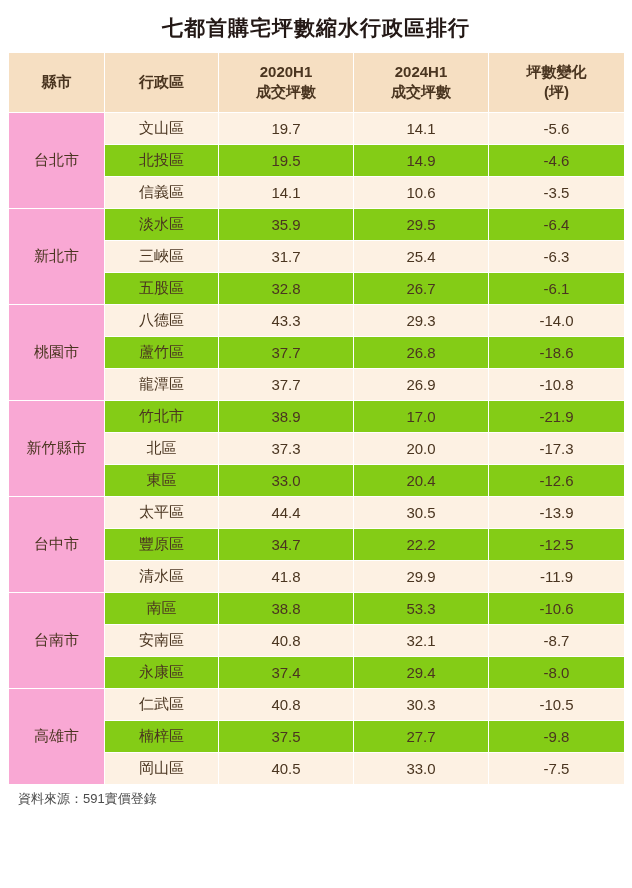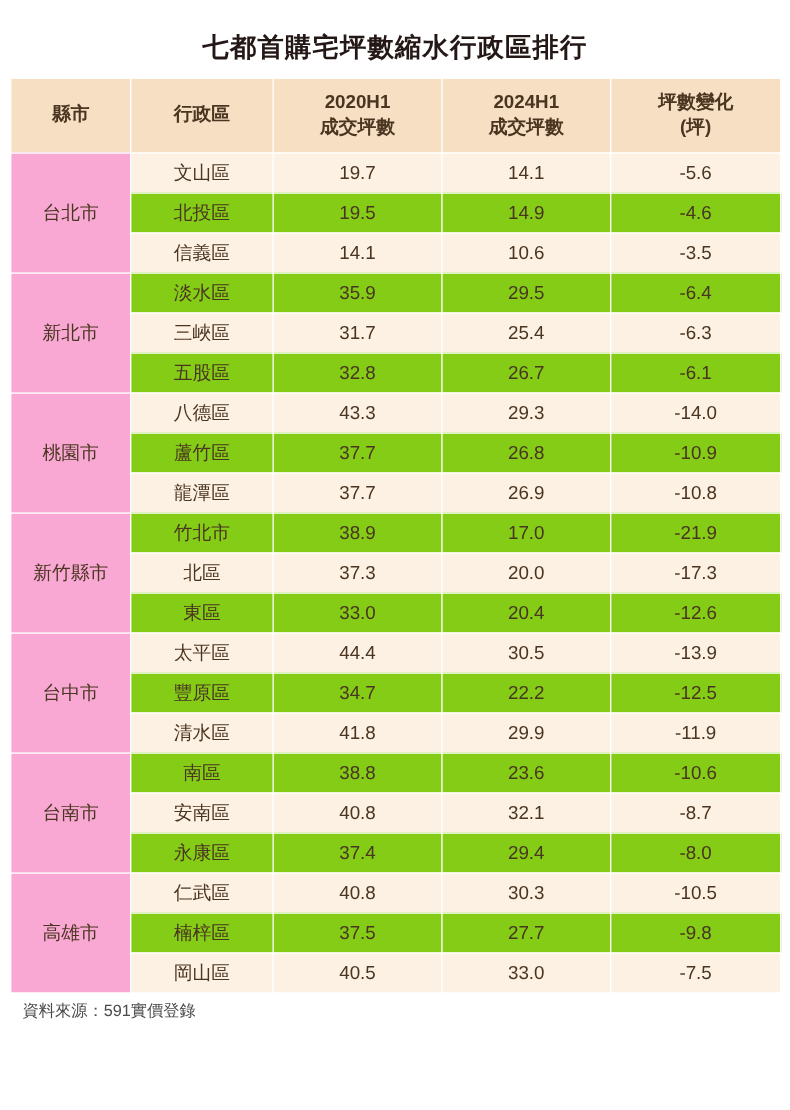--- a/index.html
+++ b/index.html
@@ -12,21 +12,21 @@
     background: #ffffff;
     font-family: "Liberation Sans", sans-serif;
     color: #3b2d1e;
     overflow: hidden;
   }
   .page {
     width: 632px;
     height: 888px;
     position: relative;
     box-sizing: border-box;
-    padding: 12px 8px;
+    padding: 2px 8px;
   }
   .title {
     text-align: center;
     font-size: 21px;
     font-weight: bold;
     color: #231815;
     letter-spacing: 1px;
     padding: 12px 0 10px 0;
   }
   table.rank {
@@ -169,21 +169,21 @@
           <td class="city" rowspan="3">桃園市</td>
           <td class="dist">八德區</td>
           <td class="val">43.3</td>
           <td class="val">29.3</td>
           <td class="val">-14.0</td>
         </tr>
         <tr class="alt">
           <td class="dist">蘆竹區</td>
           <td class="val">37.7</td>
           <td class="val">26.8</td>
-          <td class="val">-10.9</td>
+          <td class="val">-18.6</td>
         </tr>
         <tr>
           <td class="dist">龍潭區</td>
           <td class="val">37.7</td>
           <td class="val">26.9</td>
           <td class="val">-10.8</td>
         </tr>
         <tr class="alt">
           <td class="city" rowspan="3">新竹縣市</td>
           <td class="dist">竹北市</td>
@@ -219,21 +219,21 @@
         <tr>
           <td class="dist">清水區</td>
           <td class="val">41.8</td>
           <td class="val">29.9</td>
           <td class="val">-11.9</td>
         </tr>
         <tr class="alt">
           <td class="city" rowspan="3">台南市</td>
           <td class="dist">南區</td>
           <td class="val">38.8</td>
-          <td class="val">23.6</td>
+          <td class="val">53.3</td>
           <td class="val">-10.6</td>
         </tr>
         <tr>
           <td class="dist">安南區</td>
           <td class="val">40.8</td>
           <td class="val">32.1</td>
           <td class="val">-8.7</td>
         </tr>
         <tr class="alt">
           <td class="dist">永康區</td>

